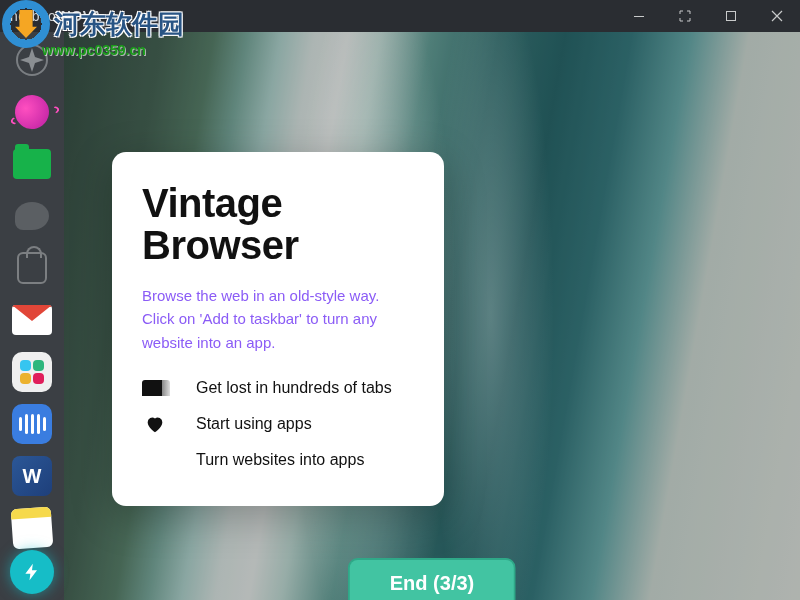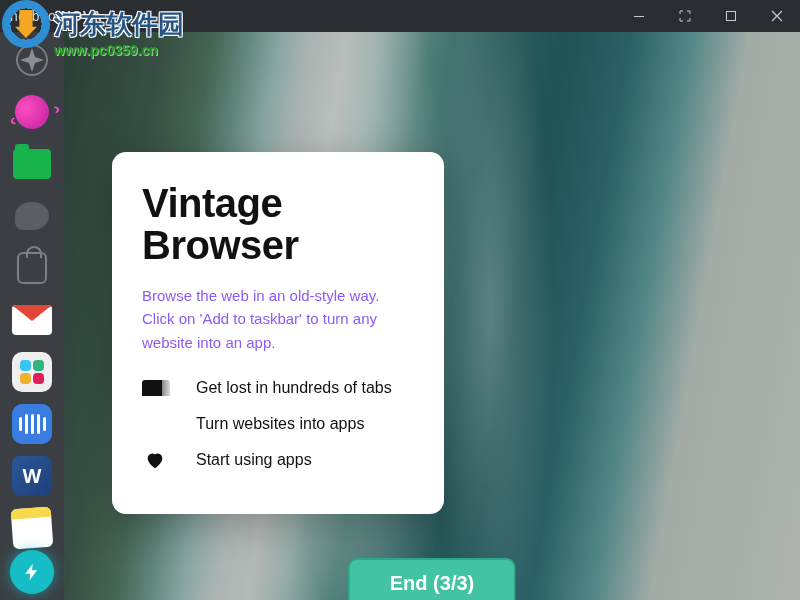--- a/index.html
+++ b/index.html
@@ -157,21 +157,21 @@
 .dim {
   position:absolute; inset:0; background: rgba(0,0,0,0.25);
 }
 
 .card {
   position: absolute;
   left: 48px; top: 120px;
   width: 332px;
   background: #fff;
   border-radius: 14px;
-  padding: 30px 30px 28px 30px;
+  padding: 30px 30px 20px 30px;
   box-shadow: 0 10px 40px rgba(0,0,0,0.25);
   z-index: 60;
 }
 .card h1 {
   font-size: 40px;
   font-weight: 800;
   color: #111;
   line-height: 1.05;
   letter-spacing: -0.5px;
   margin-bottom: 18px;
@@ -225,21 +225,21 @@
   border: 4px solid #2f8fd4; position: relative;
   background: radial-gradient(circle, transparent 55%, #2f8fd4 55%);
   display:flex;align-items:center;justify-content:center;
 }
 .wm-logo::before {
   content:""; width:22px; height:28px; background:#f5a623;
   clip-path: polygon(20% 0, 80% 0, 80% 60%, 100% 60%, 50% 100%, 0 60%, 20% 60%);
 }
 .wm-text { font-size: 26px; font-weight: 800; color: #285484;
   text-shadow: 1px 1px 0 #fff, -1px -1px 0 #fff, 1px -1px 0 #fff, -1px 1px 0 #fff; }
-.wm-url { font-size: 14px; color: #1a9b1a; font-weight:700; margin-left: 52px;
+.wm-url { font-size: 14px; color: #1a9b1a; font-weight:700; margin-left: 40px;
   text-shadow: 1px 1px 0 rgba(255,255,255,0.6); margin-top:-6px; }
 </style>
 </head>
 <body>
 
 <div class="titlebar">
   <div class="brand">
     <span>horbito</span>
     <b>NOVA</b>
   </div>
@@ -325,33 +325,33 @@
 
     <div class="card">
       <h1>Vintage Browser</h1>
       <p>Browse the web in an old-style way. Click on 'Add to taskbar' to turn any website into an app.</p>
 
       <div class="feat">
         <div class="feat-icon">
             <div class="tabs-icon"></div>
           </div>
         <span>Get lost in hundreds of tabs</span>
-      </div>
-      <div class="feat">
-        <div class="feat-icon"></div>
-        <span>Turn websites into apps</span>
       </div>
       <div class="feat">
         <div class="feat-icon heart-icon">
           <svg viewBox="0 0 24 24">
               <path d="M12 21s-8-5.3-8-11a5 5 0 0 1 8-4 5 5 0 0 1 8 4c0 5.7-8 11-8 11z"></path>
             </svg>
         </div>
         <span>Start using apps</span>
       </div>
+      <div class="feat">
+        <div class="feat-icon"></div>
+        <span>Turn websites into apps</span>
+      </div>
     </div>
 
     <div class="end-btn">
       <span>End (3/3)</span>
     </div>
   </div>
 </div>
 
 <div class="watermark">
   <div class="wm-row">

